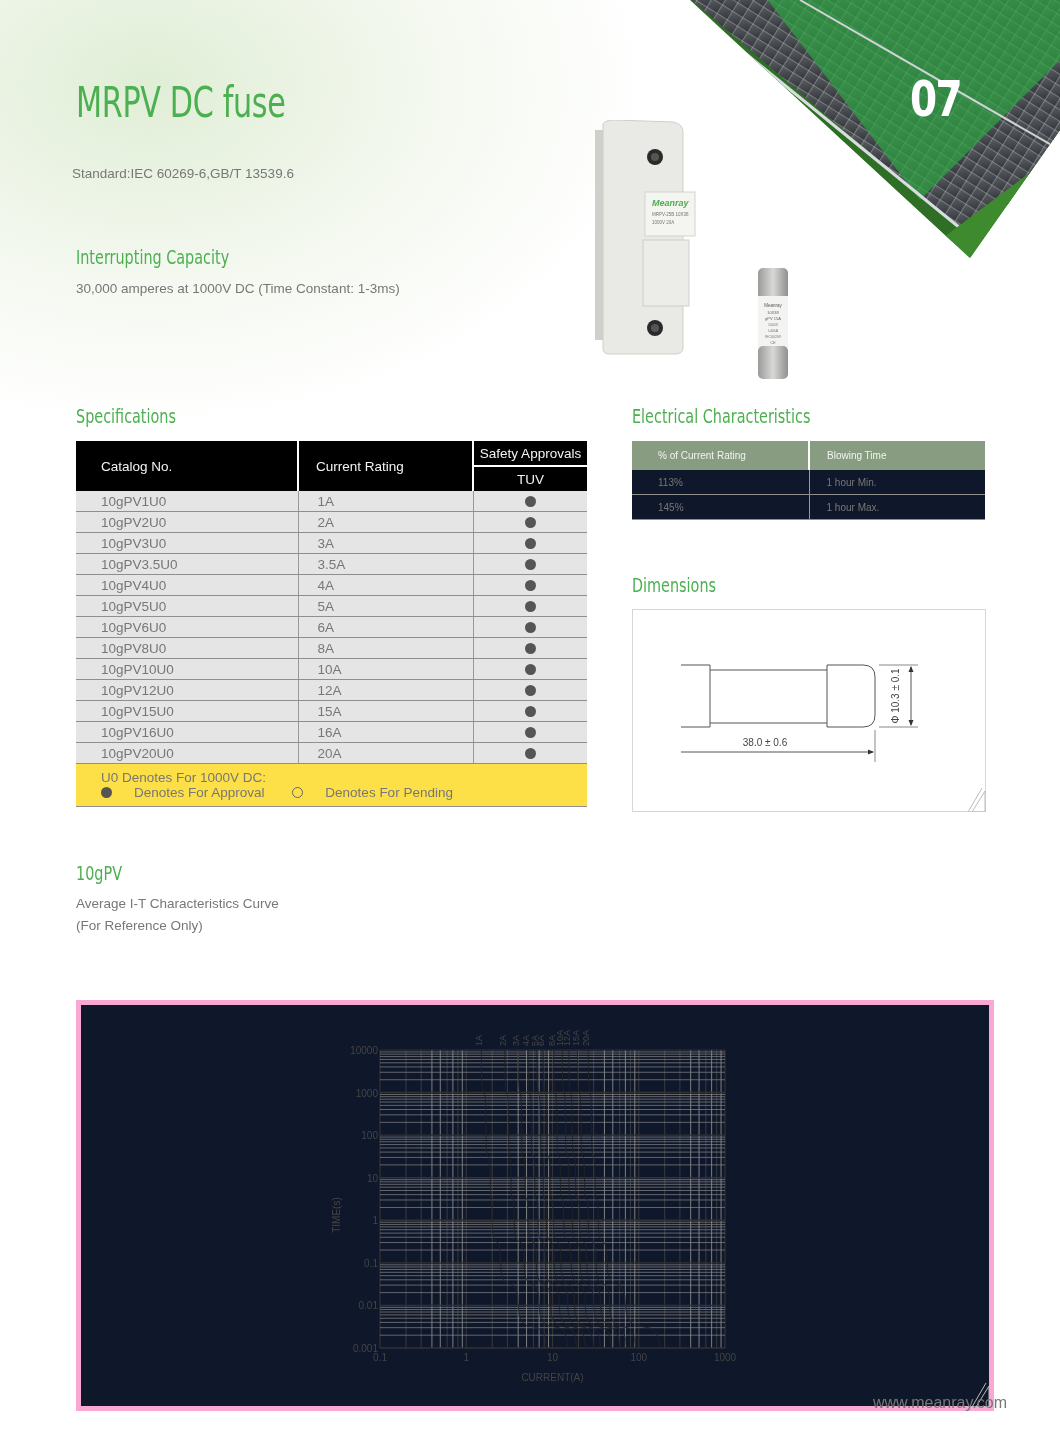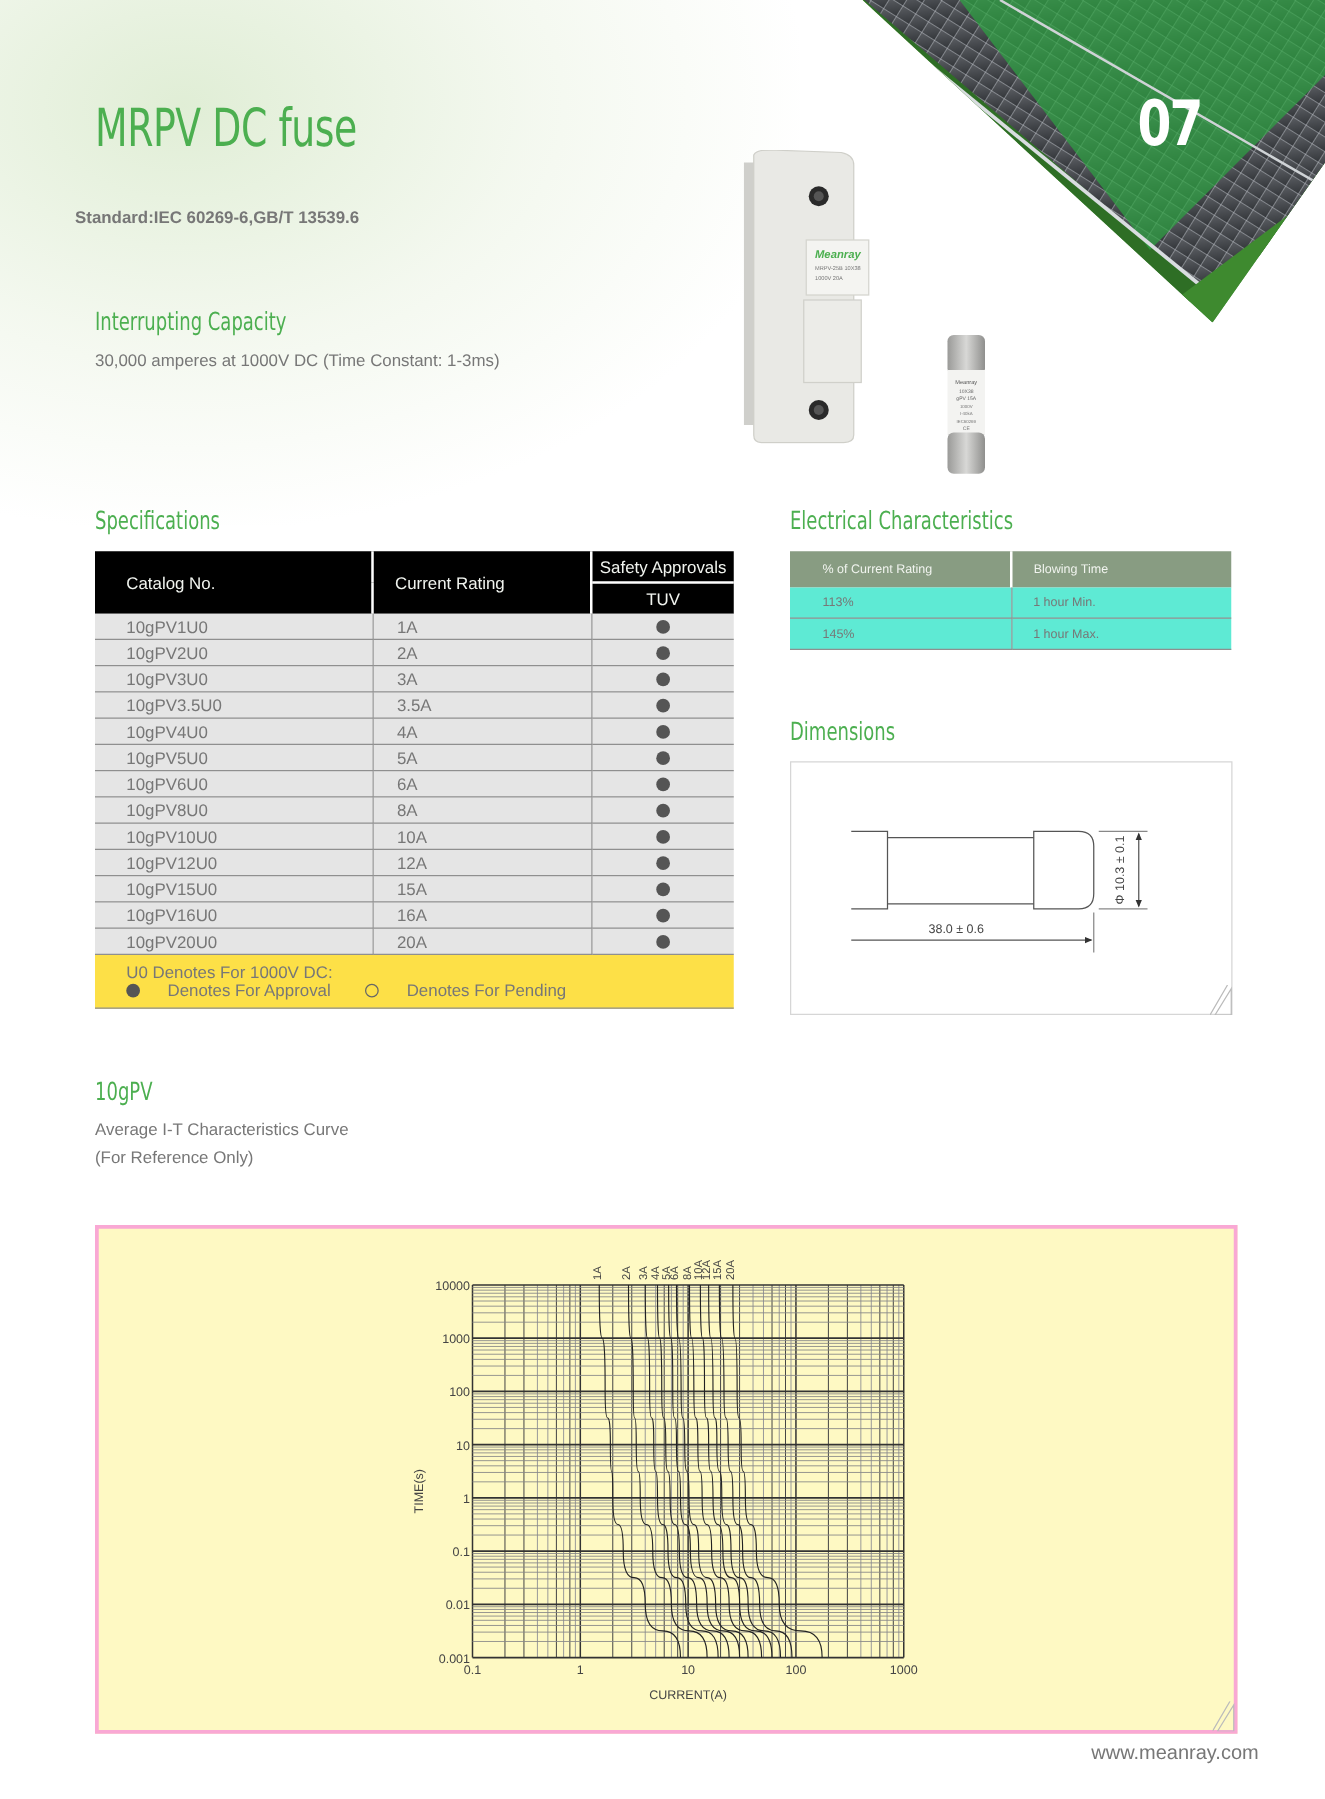--- a/index.html
+++ b/index.html
@@ -62,27 +62,27 @@
 
   
   .elec-table { position:absolute; left:632px; top:441px; width:353px; font-size:10px; }
   .elec-table th {
     background:#889c82; color:#f1f4ef; font-weight:normal; text-align:left; height:29px;
     padding:0; border-right:2px solid #fff;
   }
   .elec-table th:last-child { border-right:none; }
   .elec-table th.e1 { padding-left:26px; width:150px; }
   .elec-table th.e2 { padding-left:17px; }
-  .elec-table td { height:24px; padding:0; background:#5eead4; color:#777; border-bottom:1.5px solid #8f8f8f; border-right:1px solid #999;}
+  .elec-table td { height:24px; padding:0; background:#0f172a; color:#777; border-bottom:1.5px solid #8f8f8f; border-right:1px solid #999;}
   .elec-table td:last-child { border-right:none; }
   .elec-table td.e1 { padding-left:26px; }
   .elec-table td.e2 { padding-left:17px; }
 
   .dim-box { position:absolute; left:632px; top:609px; width:352px; height:201px; border:1px solid #d6d6d6; background:#fff; }
-  .chart-box { position:absolute; left:76px; top:980px; width:908px; height:401px; border:3px solid #f9a8d4; background:#fef9c3; }
+  .chart-box { position:absolute; left:76px; top:1000px; width:908px; height:401px; border:5px solid #f9a8d4; background:#0f172a; }
   .corner-fold { position:absolute; right:-1px; bottom:-1px; }
   .footer-url { position:absolute; left:873px; top:1394px; font-size:16px; color:#777; }
   .chart-svg text { font-family:"Liberation Sans", sans-serif; }
 </style>
 </head>
 <body>
 
 <div class="bg-wash"></div>
 
 <div class="hero">
@@ -111,21 +111,21 @@
       <polygon points="120,-10 420,-10 420,60 280,200" fill="#2ea243" opacity="0.72"></polygon>
       <line x1="40" y1="0" x2="320" y2="228" stroke="#d9dde0" stroke-width="3"></line>
       <line x1="160" y1="0" x2="420" y2="150" stroke="#cfd3d6" stroke-width="2"></line>
       <polygon points="300,240 420,150 420,190 330,258" fill="#3e8a2f"></polygon>
     </g>
   </svg>
 </div>
 <div class="page-num">07</div>
 
 <div class="green-title title-main">MRPV DC fuse</div>
-<div class="body-text" style="left:60px;top:166px;font-weight:bold;">Standard:IEC 60269-6,GB/T 13539.6</div>
+<div class="body-text" style="left:72px;top:166px;">Standard:IEC 60269-6,GB/T 13539.6</div>
 
 <div class="green-title h2" style="left:76px;top:245px;">Interrupting Capacity</div>
 <div class="body-text" style="left:76px;top:281px;">30,000 amperes at 1000V DC (Time Constant: 1-3ms)</div>
 
 <div class="product-holder">
   <svg width="105" height="235" viewBox="0 0 105 235">
     <rect x="0" y="10" width="12" height="210" fill="#cfcfcb"></rect>
     <path d="M8 4 Q10 0 20 0 L78 2 Q88 4 88 12 L88 228 Q88 234 80 234 L14 234 Q8 234 8 228 Z" fill="#e9e9e5" stroke="#cfcfc9"></path>
     <circle cx="60" cy="37" r="8" fill="#2a2a2a"></circle>
     <circle cx="60" cy="37" r="4" fill="#555"></circle>

